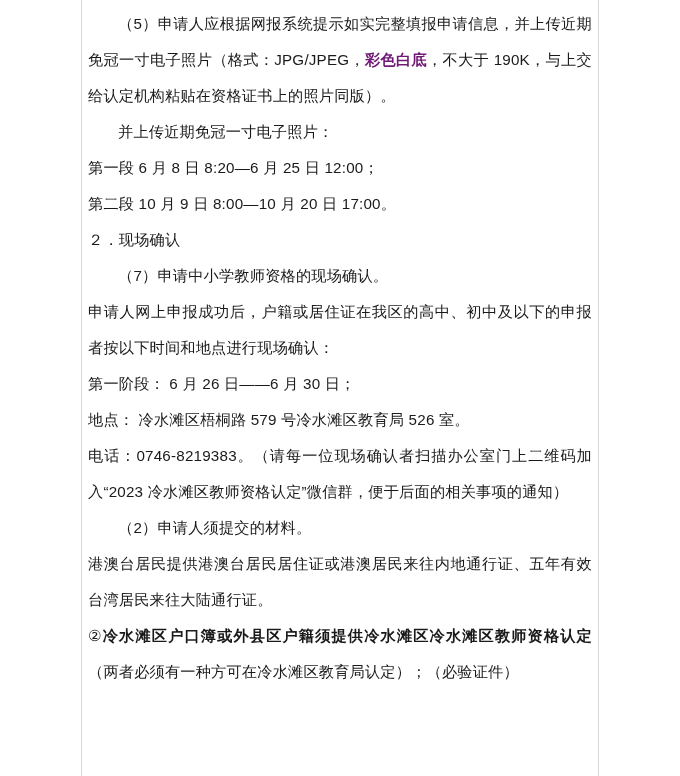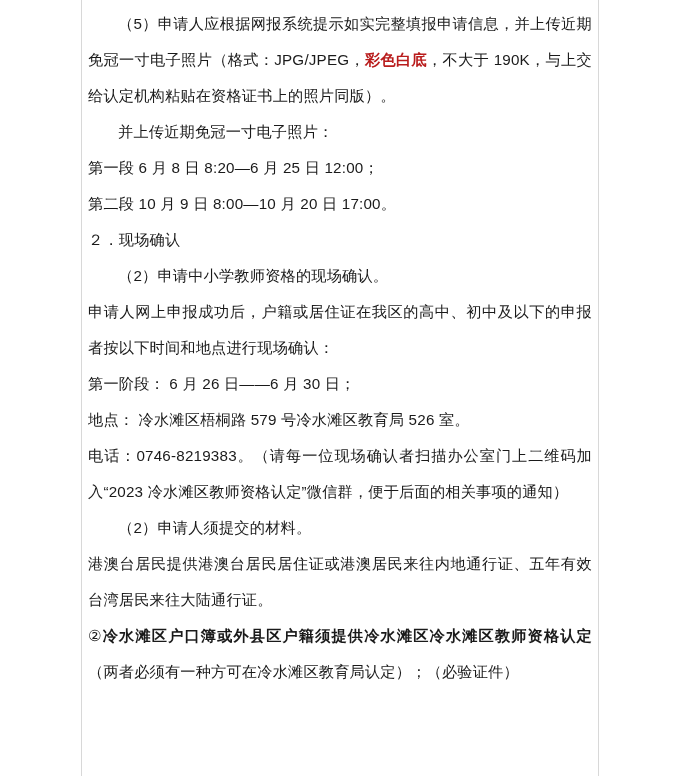--- a/index.html
+++ b/index.html
@@ -50,41 +50,41 @@
     line-height: 36px;
     letter-spacing: 0.2px;
     text-align: justify;
     text-justify: inter-ideograph;
     color: #1a1a1a;
   }
   .indent {
     text-indent: 30px;
   }
   .red {
-    color: #b91c1c;
+    color: #701a75;
     font-weight: bold;
   }
   .bold {
     font-weight: bold;
     margin-top: 16px;
   }
 </style>
 </head>
 <body>
 
 <div class="page">
   <div class="rule-left"></div>
   <div class="rule-right"></div>
   <div class="content" id="doc-body">
       <p class="indent"><span>（5）申请人应根据网报系统提示如实完整填报申请信息，并上传近期免冠一寸电子照片（格式：JPG/JPEG，</span><span class="red">彩色白底</span><span>，不大于 190K，与上交给认定机构粘贴在资格证书上的照片同版）。</span></p>
       <p class="indent"><span> 并上传近期免冠一寸电子照片：</span></p>
       <p><span>第一段 6 月 8 日 8:20—6 月 25 日 12:00；</span></p>
       <p><span>第二段 10 月 9 日 8:00—10 月 20 日 17:00。</span></p>
       <p><span>２．现场确认</span></p>
-      <p class="indent"><span>（2）申请中小学教师资格的现场确认。</span></p>
+      <p class="indent"><span>（7）申请中小学教师资格的现场确认。</span></p>
       <p><span>申请人网上申报成功后，户籍或居住证在我区的高中、初中及以下的申报者按以下时间和地点进行现场确认：</span></p>
       <p><span>第一阶段： 6 月 26 日——6 月 30 日；</span></p>
       <p><span>地点： 冷水滩区梧桐路 579 号冷水滩区教育局 526 室。</span></p>
       <p><span>电话：0746-8219383。（请每一位现场确认者扫描办公室门上二维码加入“2023 冷水滩区教师资格认定”微信群，便于后面的相关事项的通知）</span></p>
       <p class="indent"><span>（2）申请人须提交的材料。</span></p>
       <p><span>港澳台居民提供港澳台居民居住证或港澳居民来往内地通行证、五年有效台湾居民来往大陆通行证。</span></p>
       <p><span>②</span><span class="bold">冷水滩区户口簿</span><span class="bold">或</span><span class="bold">外县区户籍须提供</span><span class="bold">冷水滩区</span><span class="bold">冷水滩区教师资格认定</span><span>（两者必须有一种方可在冷水滩区教育局认定）；（必验证件）</span></p>
     </div>
 </div>
 

